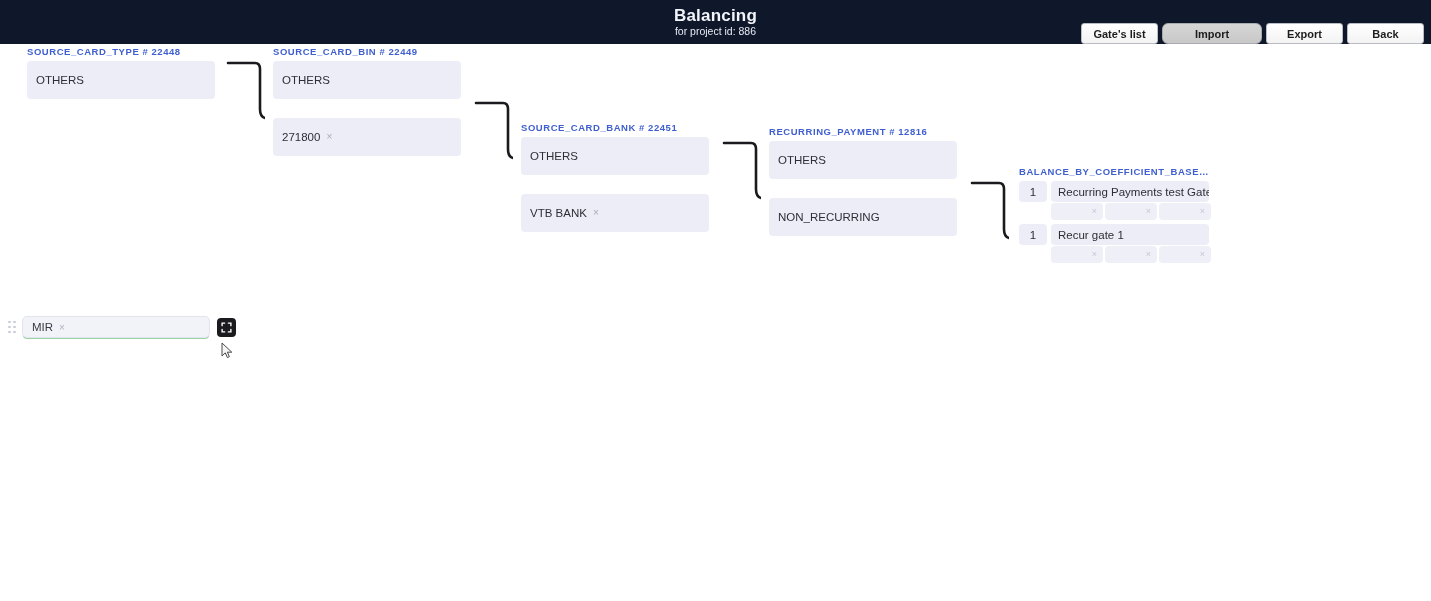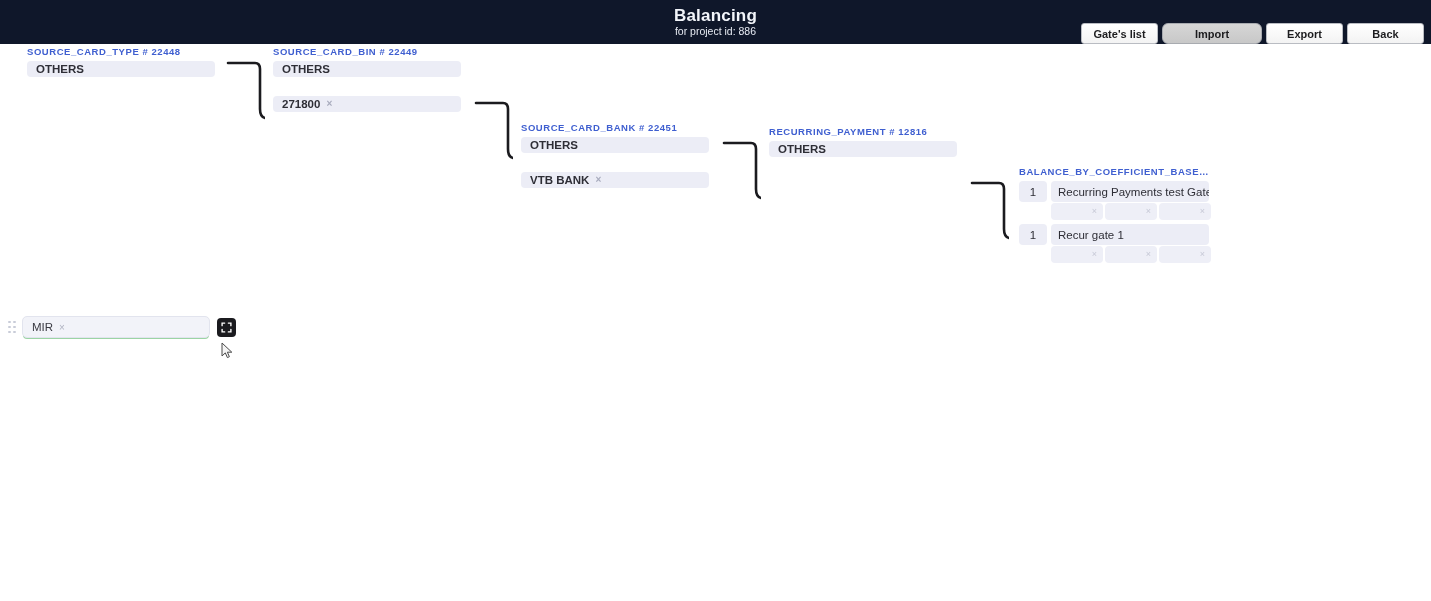--- a/index.html
+++ b/index.html
@@ -51,26 +51,26 @@
 
   .group { position:absolute; }
   .group-label {
     font-size:9.5px; font-weight:bold; letter-spacing:.55px;
     color:#3f5fd0; white-space:nowrap;
     overflow:hidden; text-overflow:ellipsis;
     margin-bottom:4px;
   }
   .field {
     position:relative;
-    height:16px; border-radius:4px;
+    height:38px; border-radius:4px;
     background:#ecedf6; border:1px solid transparent;
     display:flex; align-items:center;
     padding:0 8px;
     font-size:11.5px; color:#2c2c33;
-    white-space:nowrap; overflow:hidden;font-weight:bold;
+    white-space:nowrap; overflow:hidden;
   }
   .field .val { color:#2e2e36; }
   .field .clear {
     margin-left:6px; font-size:10px; color:#a8abbd; line-height:1;
     cursor:pointer;
   }
   .field.spacer-below { margin-bottom:19px; }
 
   
   .connector { position:absolute; }
@@ -188,20 +188,23 @@
     <div class="connector" style="left:721px; top:95px;">
       <svg width="40" height="64" viewBox="0 0 40 64">
         <path d="M3 4 H30 Q35 4 35 10 V50 Q35 58 40 59" fill="none" stroke="#1b1b1f" stroke-width="2.6" stroke-linecap="round"></path>
       </svg>
     </div>
 
     <div class="group" style="left:769px; top:82px; width:188px;">
       <div class="group-label">RECURRING_PAYMENT # 12816</div>
       <div class="field spacer-below" style="width:188px;">
         <span class="val">OTHERS</span>
+      </div>
+      <div class="field" style="width:188px;">
+        <span class="val">NON_RECURRING</span>
       </div>
     </div>
 
     <div class="connector" style="left:969px; top:135px;">
       <svg width="40" height="64" viewBox="0 0 40 64">
         <path d="M3 4 H30 Q35 4 35 10 V50 Q35 58 40 59" fill="none" stroke="#1b1b1f" stroke-width="2.6" stroke-linecap="round"></path>
       </svg>
     </div>
 
     <div class="group" style="left:1019px; top:122px; width:192px;">

